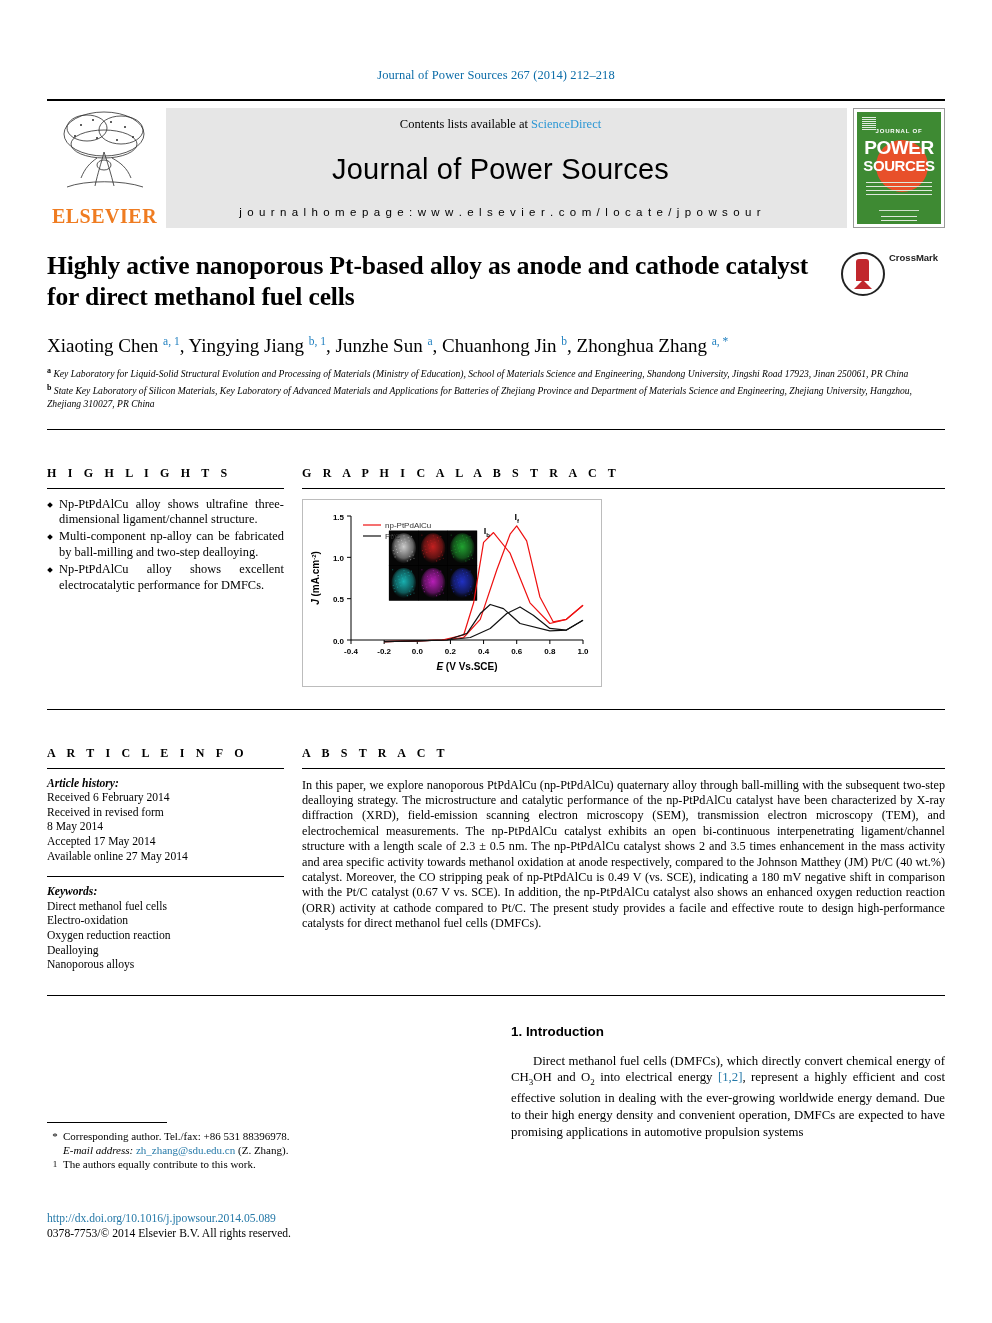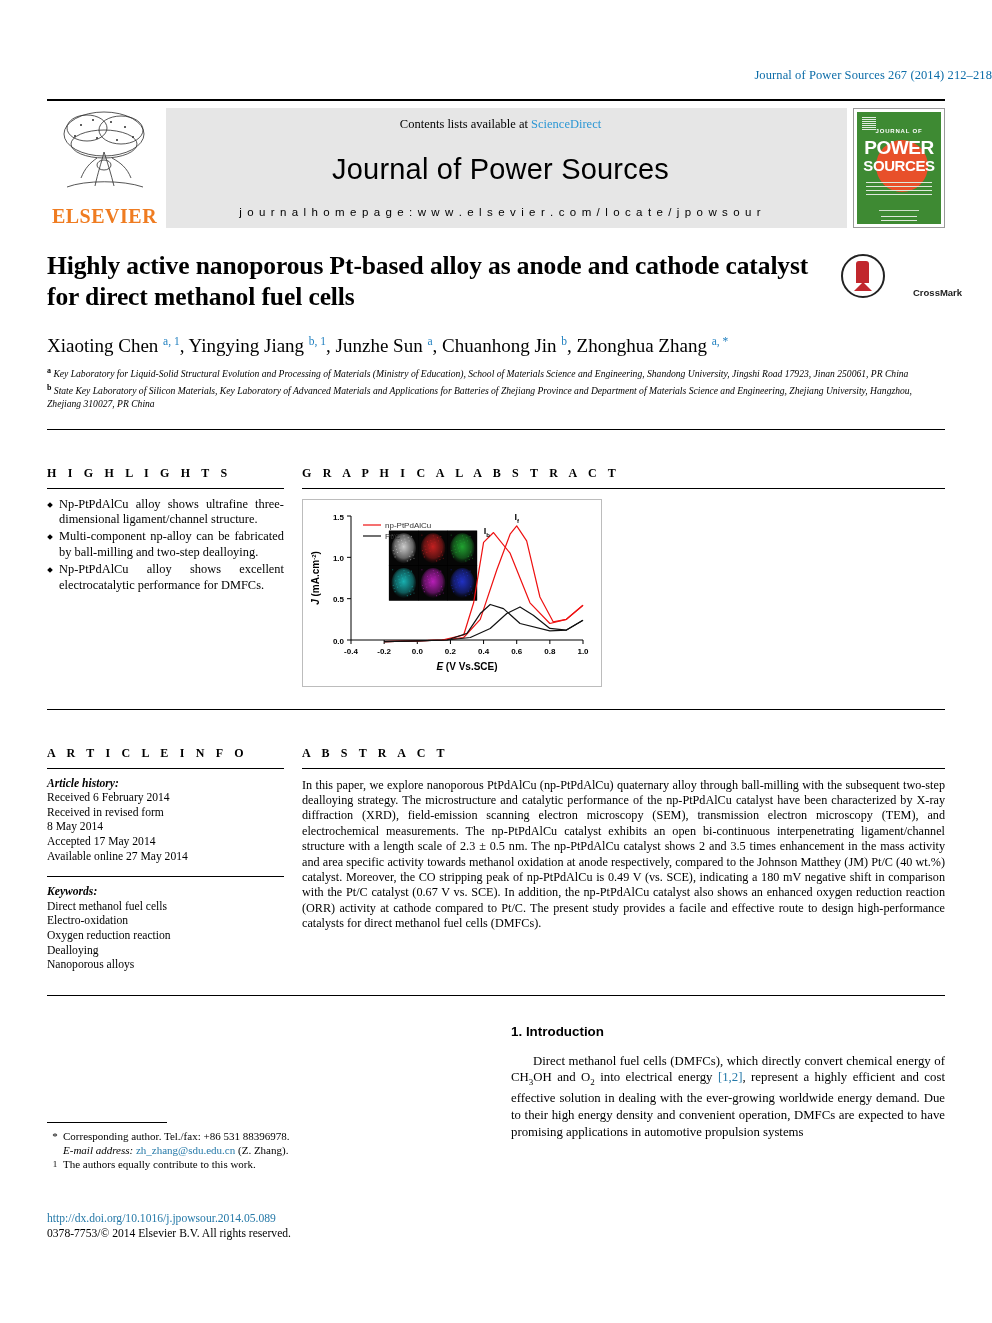--- a/index.html
+++ b/index.html
@@ -17,21 +17,21 @@
   }
   .page {
     width: 992px;
     height: 1323px;
     position: relative;
     box-sizing: border-box;
   }
 
   
   .runhead {
-    text-align: right;
+    text-align: center;
     color: #0b6ca8;
     font-size: 12.5px;
     font-family: "Liberation Serif", serif;
     padding-top: 68px;
     letter-spacing: .1px;
   }
 
   
   .hdr-wrap {
     margin: 16px 47px 0 47px;
@@ -140,21 +140,21 @@
     font-size: 25.5px;
     line-height: 31px;
     font-family: "Liberation Serif", serif;
     padding-right: 120px;
     letter-spacing: -.1px;
   }
   .crossmark {
     position: absolute;
     right: 0; top: 2px;
     width: 104px; height: 46px;
-    display: flex; align-items: flex-end; gap: 24px;
+    display: flex; align-items: flex-start;
   }
   .cm-badge {
     width: 40px; height: 40px; border-radius: 50%;
     border: 2.5px solid #222; position: relative; background: #fff;
     overflow: hidden; flex: 0 0 40px;
   }
   .cm-bar {
     position: absolute; left: 13px; top: 5px; width: 13px; height: 22px;
     background: #c1272d; border-radius: 3px 3px 0 0;
   }

